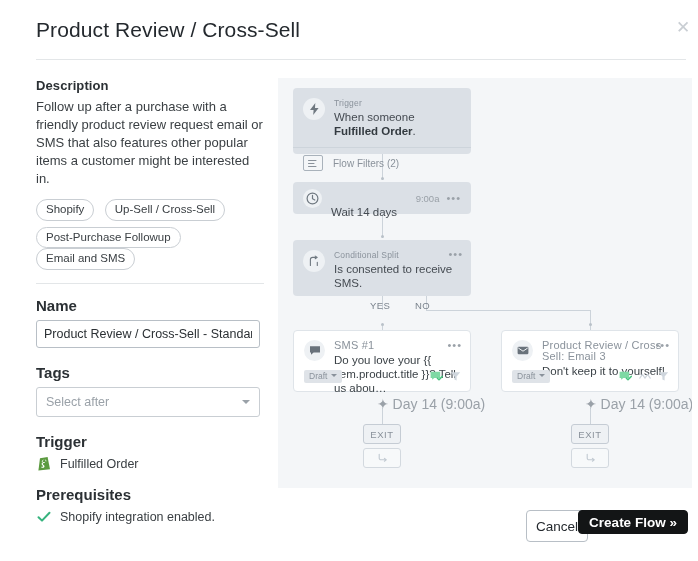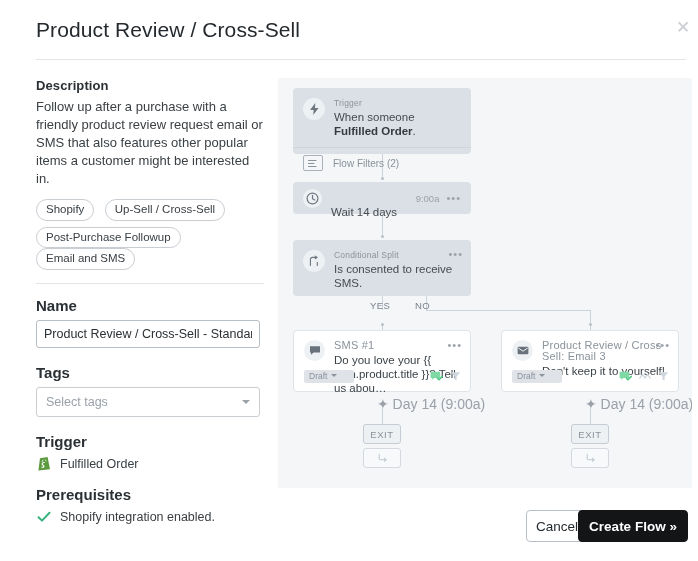--- a/index.html
+++ b/index.html
@@ -271,21 +271,21 @@
   }
   .msg-foot {
     display: flex; align-items: center;
     padding: 7px 9px 8px 10px;
   }
   .draft-badge {
     background: #dfe3e8;
     color: #8a929b;
     font-size: 8.5px;
     border-radius: 2px;
-    padding: 2px 17px 3px 5px;
+    padding: 2px 5px 3px 5px;
     line-height: 1;
     display: inline-flex;
     align-items: center;
   }
   .draft-badge .dcaret {
     margin-left: 4px;
     width: 0; height: 0;
     border-left: 3px solid transparent;
     border-right: 3px solid transparent;
     border-top: 3px solid #8a929b;
@@ -357,21 +357,21 @@
   }
   .btn-cancel {
     right: 122px; top: 11px;
     width: 62px; height: 32px;
     background: #fff;
     border: 1px solid #b8bfc6;
     color: #24292e;
   }
   .btn-primary {
     right: 22px; top: 11px;
-    width: 110px; height: 32px;
+    width: 110px; height: 24px;
     background: #131516;
     border: 1px solid #131516;
     color: #fff;
     font-weight: bold;
   }
 </style>
 </head>
 <body>
 
 <div class="modal">
@@ -400,21 +400,21 @@
 
     <div class="left-rule"></div>
 
     <div class="field-label">Name</div>
     <input class="text-input" type="text" value="Product Review / Cross-Sell - Standard (Em" style="">
 
     <div class="gap-16"></div>
 
     <div class="field-label">Tags</div>
     <div class="select-wrap">
-      <span class="select-placeholder">Select tags</span>
+      <span class="select-placeholder">Select after</span>
       <span class="caret"></span>
     </div>
 
     <div class="gap-16"></div>
 
     <div class="field-label">Trigger</div>
     <div class="icon-line">
       <span class="glyph">
         <svg width="14" height="15" viewBox="0 0 14 15">
           <path d="M3 2.2 L10.6 1 L13 13.2 L1.4 14.6 Z" fill="#5b9a3f"></path>

